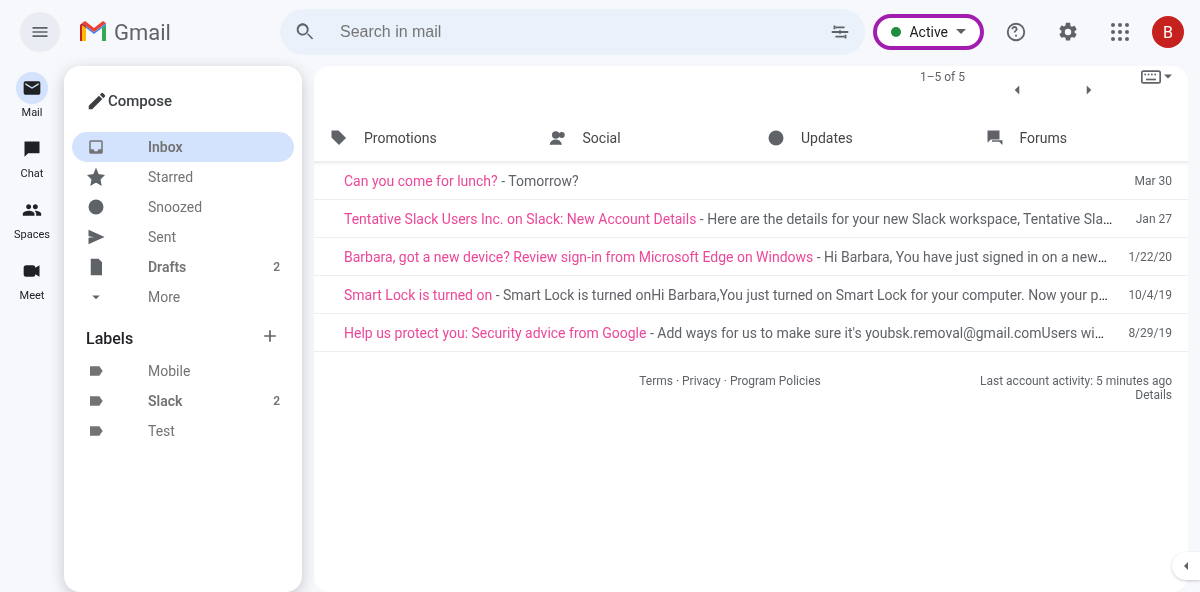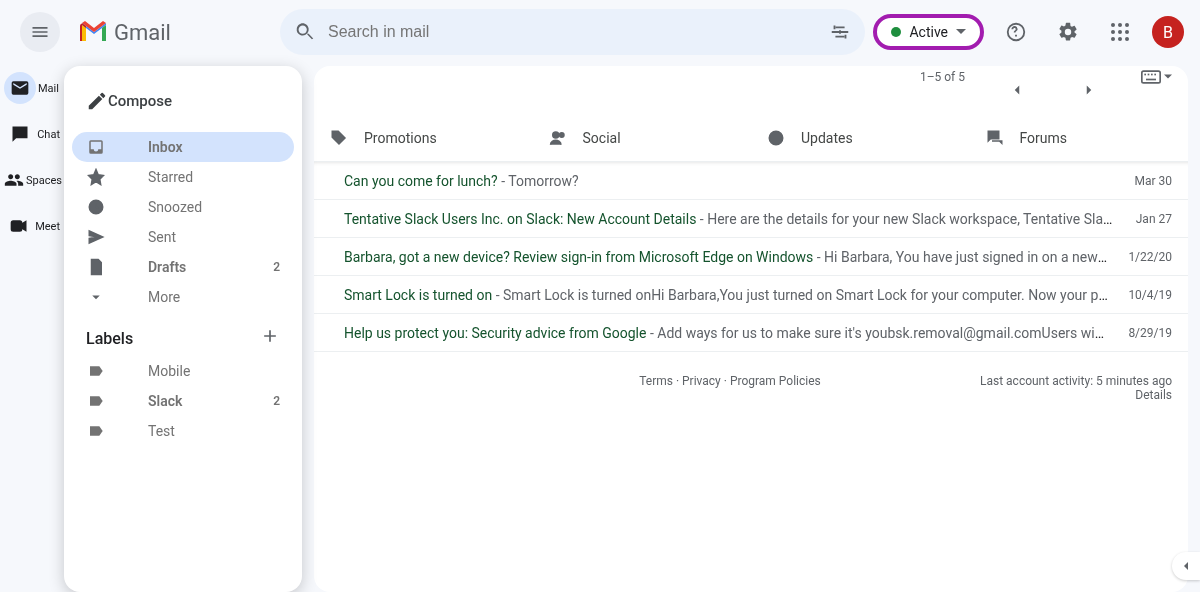--- a/index.html
+++ b/index.html
@@ -3,48 +3,48 @@
 <meta charset="utf-8">
 <style>
   * { box-sizing: border-box; margin: 0; padding: 0; }
   html, body { width: 1200px; height: 592px; font-family: 'Google Sans', Roboto, Arial, sans-serif; background: #f6f8fc; color: #202124; overflow: hidden; }
   .header { display: flex; align-items: center; height: 64px; padding: 2px 16px; }
   .menu-btn { width: 40px; height: 40px; border-radius: 50%; display:flex;align-items:center;justify-content:center; background:#e9ecf2; cursor:pointer; margin-left:4px;}
   .logo-wrap { display:flex; align-items:center; margin-left: 20px; min-width: 200px;}
   .logo-text { font-size: 22px; color:#5f6368; margin-left:6px; font-weight:400;}
   .search-wrap { flex:1; max-width: 585px; margin-left: 0px;}
   .search { height:46px; background:#eaf1fb; border-radius:24px; display:flex; align-items:center; padding:0 14px;}
-  .search input { flex:1; border:none; background:transparent; font-size:16px; outline:none; color:#5f6368; margin-left: 12px;}
+  .search input { flex:1; border:none; background:transparent; font-size:16px; outline:none; color:#5f6368; margin-left: 24px;}
   .header-right { display:flex; align-items:center; gap: 12px; margin-left:auto; }
   .status-chip { display:flex; align-items:center; gap:8px; height:36px; border:4px solid #a21caf; border-radius:18px; background:#fff; padding:0 14px; font-size:14px;}
   .status-dot { width:10px;height:10px;border-radius:50%; background:#1e8e3e;}
   .icon-btn { width:40px; height:40px; border-radius:50%; display:flex; align-items:center; justify-content:center; cursor:pointer;}
   .avatar { width:32px; height:32px; border-radius:50%; background:#c5221f; color:#fff; font-size:16px; display:flex;align-items:center;justify-content:center;}
   .body-wrap { display:flex; height: calc(100% - 64px);}
   .rail { width: 64px; display:flex; flex-direction:column; align-items:center; padding-top: 4px; gap: 6px; flex-shrink:0;}
-  .rail-item { display:flex; flex-direction:row; align-items:center; gap:2px; font-size:11px; color:#202124; cursor:pointer; padding: 4px 0; width:56px;}
+  .rail-item { display:flex; flex-direction:column; align-items:center; gap:2px; font-size:11px; color:#202124; cursor:pointer; padding: 4px 0; width:56px;}
   .rail-item.active .rail-pill{ background:#d3e3fd;}
   .rail-pill { width:32px; height:32px; border-radius:16px; display:flex;align-items:center;justify-content:center;}
   .sidebar { width: 238px; background:#fff; border-radius:16px; margin-left:0px; margin-top:2px; padding:16px 8px 24px 8px; box-shadow: 0 4px 16px rgba(0,0,0,0.2); display:flex;flex-direction:column; position:relative; flex-shrink:0;}
   .compose { display:flex; align-items:center; padding: 8px 14px; font-size:15px; color:#3c4043; cursor:pointer; border-radius:16px; margin-bottom:12px; font-weight:500;}
   .nav-item { display:flex; align-items:center; height:30px; padding:0 14px; border-radius:16px; font-size:14px; color:#737373; cursor:pointer;gap:24px;}
   .nav-item.active { background:#d3e3fd; font-weight:600;}
   .nav-item .count { margin-left:auto; font-size:12px;}
   .nav-item.bold { font-weight:600;}
   .nav-icon { width:20px; margin-right:18px; display:flex;align-items:center;justify-content:center;}
   .labels-header { display:flex; align-items:center; justify-content:space-between; padding: 14px 14px 6px 14px; font-size:16px; font-weight:500;}
   .main { flex:1; margin: 2px 12px 0 12px; background:#fff; border-radius:16px; overflow:hidden; display:flex; flex-direction:column;}
   .toolbar { height:48px; display:flex; align-items:center; padding:0 16px;}
   .toolbar-right { margin-left:auto; display:flex; align-items:flex-start; gap:32px; color:#5f6368; font-size:12px;}
   .tabs { display:flex; height:48px; border-bottom:1px solid #eceff1;}
   .tab { flex:1; display:flex; align-items:center; gap:16px; padding:0 16px; font-size:14px; color:#444746; cursor:pointer;}
   .msg-row { display:flex; align-items:center; height:38px; padding: 0 16px; border-bottom:1px solid #eceff1; font-size:14px; cursor:pointer;}
   .msg-row.first { box-shadow: inset 0 4px 4px -4px rgba(0,0,0,0.15);}
   .msg-content { flex:1; white-space:nowrap; overflow:hidden; text-overflow:ellipsis; margin-left:14px;}
-  .msg-subj { color:#14532d;}
+  .msg-subj { color:#ec4899;}
   .msg-body { color:#5f6368;}
   .msg-date { margin-left:20px; font-size:12px; color:#5f6368; white-space:nowrap;}
   .footer { display:flex; font-size:12px; color:#5f6368; padding: 22px 16px; justify-content: center;}
   .footer-center { margin: 0 auto; }
   .footer-right { text-align:right;}
   svg { fill: currentColor;}
   .gray { color:#5f6368;}
   .apps-grid { display:grid; grid-template-columns:repeat(3,4px); grid-template-rows:repeat(3,4px); gap:3px;}
   .apps-grid span{background:#5f6368;border-radius:50%;}
   .side-panel-toggle { position:absolute; right:0; bottom:12px; width:28px;height:28px; background:#fff; border-radius:50% 0 0 50%; box-shadow:0 1px 3px rgba(0,0,0,0.2); display:flex;align-items:center;justify-content:center;}

